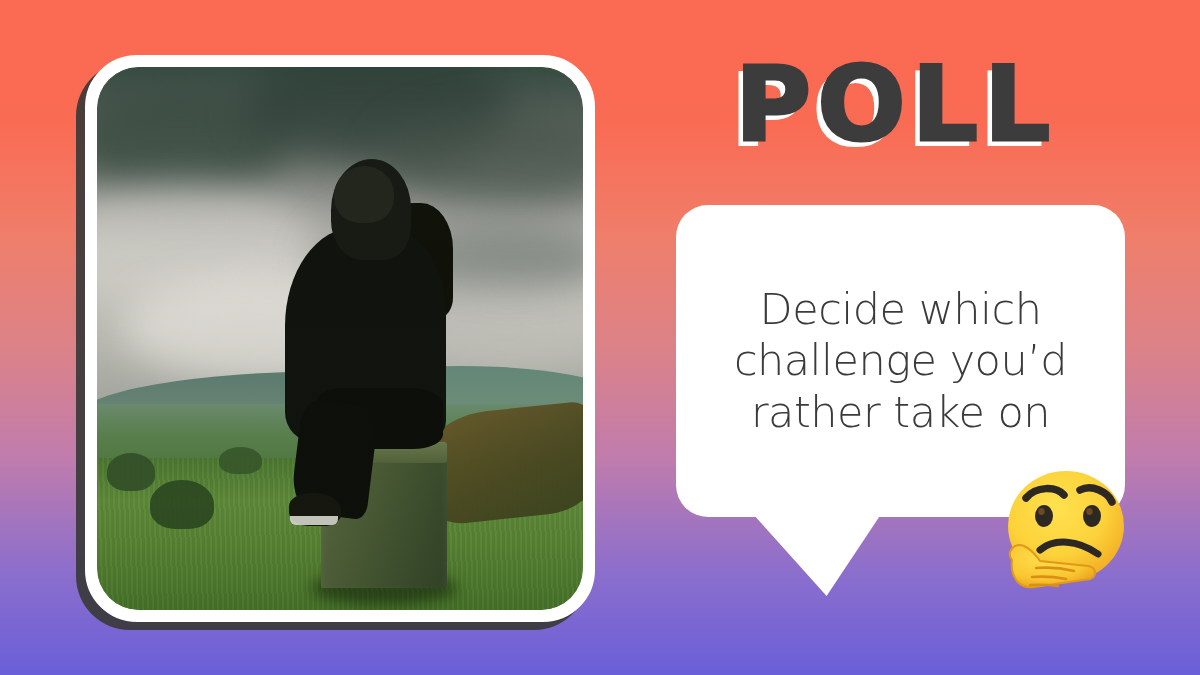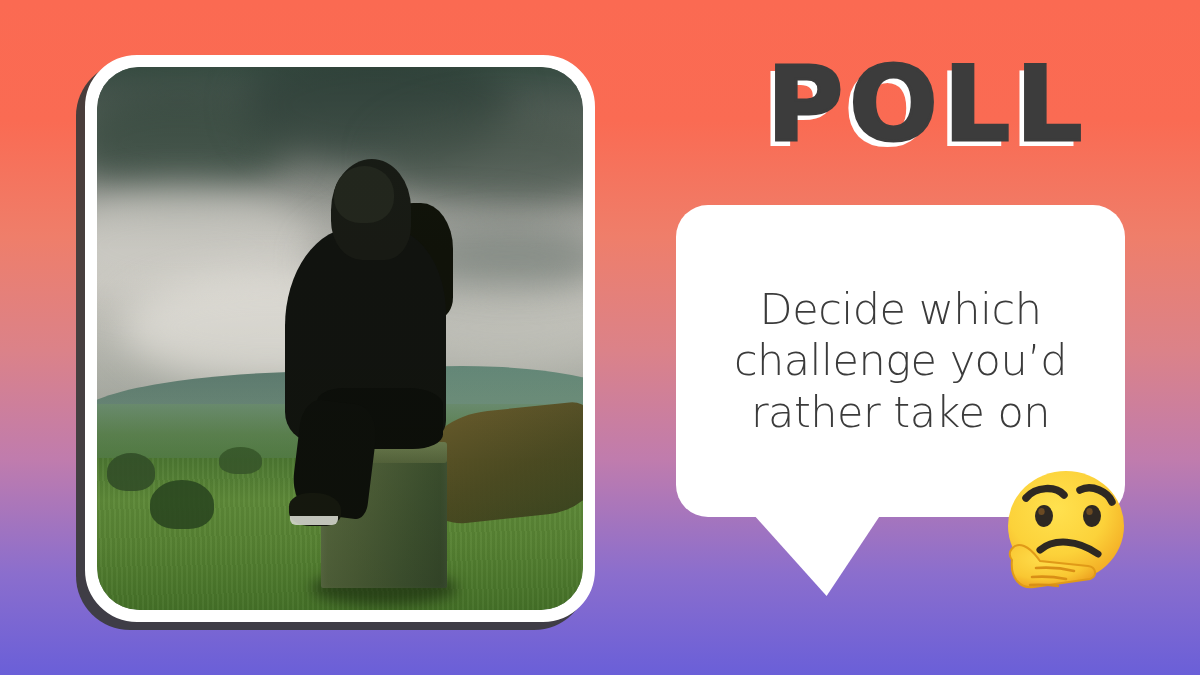--- a/index.html
+++ b/index.html
@@ -203,21 +203,20 @@
     position: absolute;
     left: 735px;
     top: 52px;
     font-size: 104px;
     line-height: 1;
     font-weight: 900;
     letter-spacing: 6px;
     color: #3c3c3c;
     text-shadow: -6px 6px 0 #ffffff;
     font-family: "DejaVu Sans", sans-serif;
-    margin-left: 32px;
     -webkit-text-stroke: 3px #3c3c3c;
   }
 
   #bubble {
     position: absolute;
     left: 676px;
     top: 205px;
     width: 449px;
     height: 312px;
     background: #ffffff;

